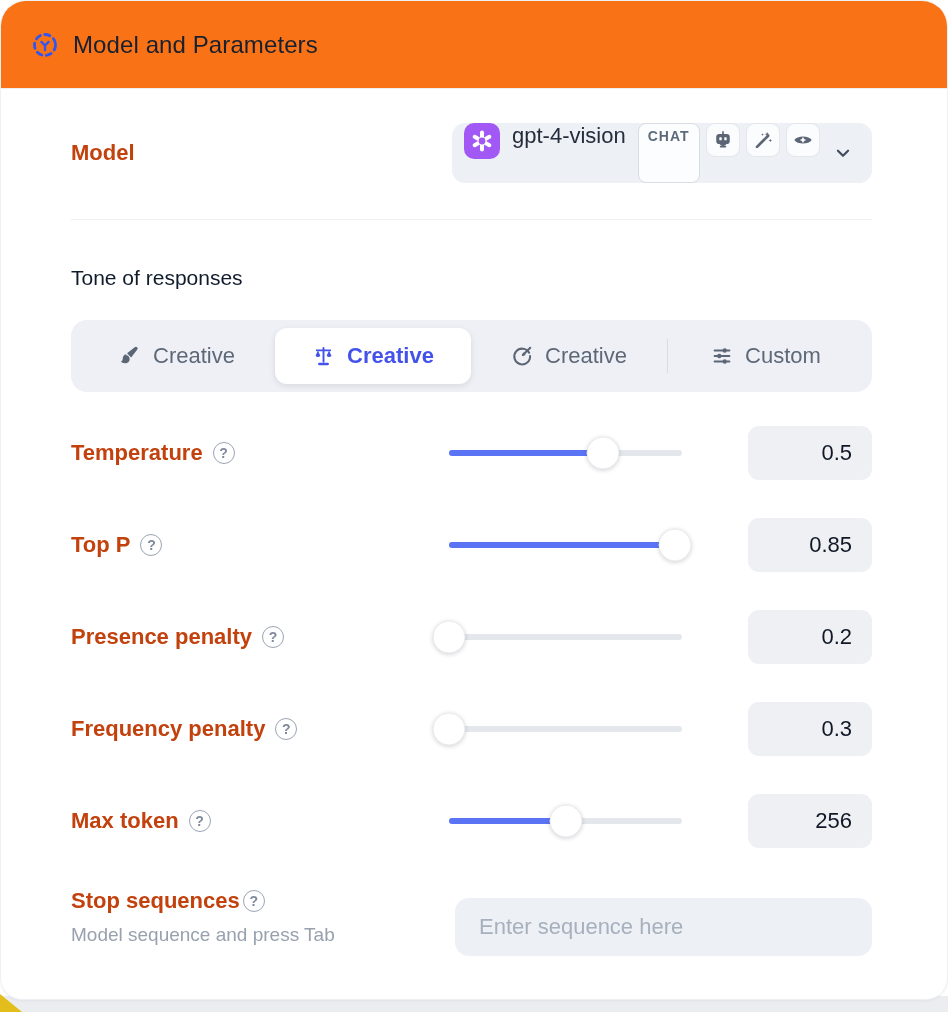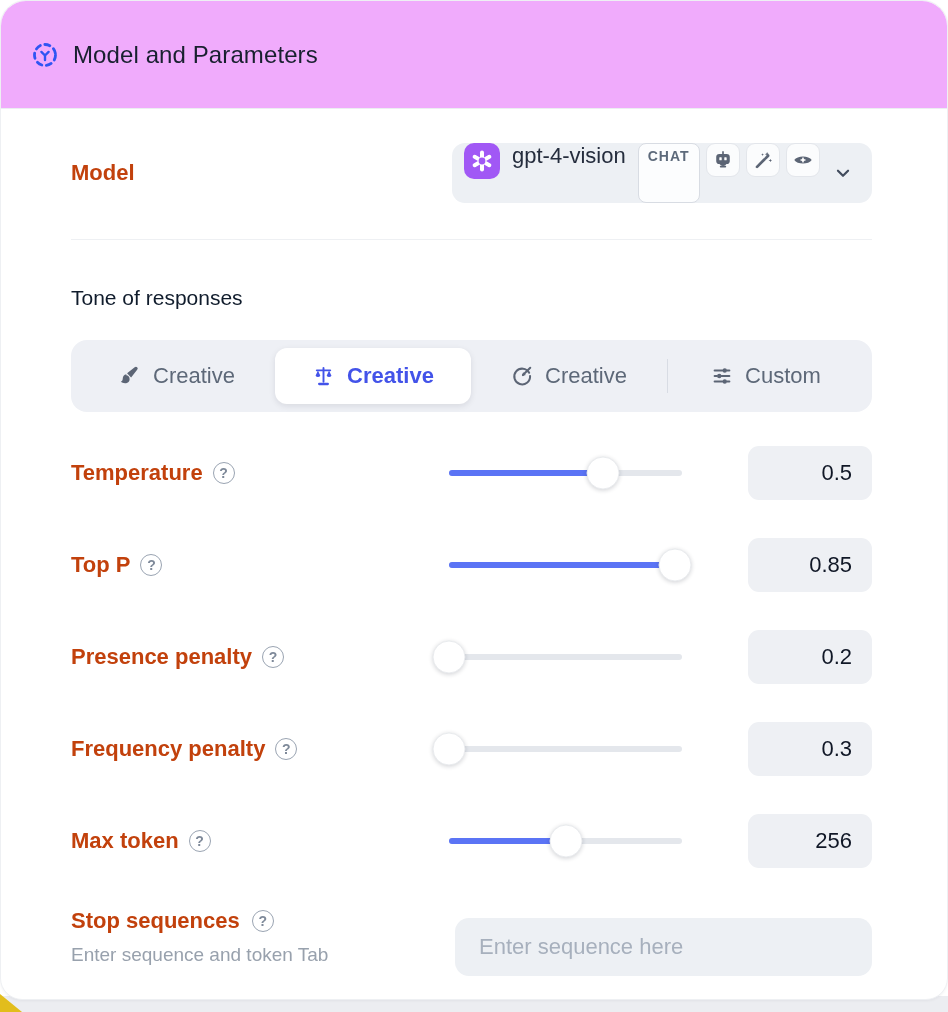--- a/index.html
+++ b/index.html
@@ -23,22 +23,22 @@
   
   .card {
     position: absolute; left: 0; top: 0; width: 948px; height: 1000px;
     background: #ffffff;
     border-radius: 26px 26px 22px 22px;
     border: 1px solid #eef0f3;
     box-shadow: 0 1px 3px rgba(16,24,40,0.05);
     overflow: hidden;
   }
   .card-header {
-    height: 108px;
-    background: #f0abfc;
+    height: 88px;
+    background: #f97316;
     border-bottom: 1px solid #eceef2;
     display: flex; align-items: center;
     padding: 0 30px;
   }
   .card-header .hicon { width: 28px; height: 28px; margin-right: 14px; display: flex; align-items: center; justify-content: center; }
   .card-title {
     font-size: 24px; color: #18202f; font-weight: 500; letter-spacing: 0.1px;
   }
   .content { padding: 0 75px 0 70px; }
 
@@ -135,21 +135,21 @@
   }
   .param-value {
     width: 124px; height: 54px; background: #eef0f4; border-radius: 11px;
     display: flex; align-items: center; justify-content: flex-end;
     padding-right: 20px; font-size: 22px; color: #101726; flex: none; margin-left: 36px;
   }
 
   
   .stop-row { display: flex; align-items: flex-start; margin-top: -4px; }
   .stop-left { flex: 1; padding-top: 6px; }
-  .stop-label-line { display: flex; align-items: center; gap: 12px; }
+  .stop-label-line { display: flex; align-items: center; gap: 3px; }
   .stop-helper { margin-top: 10px; font-size: 19px; color: #98a1ad; }
   .stop-input {
     width: 417px; height: 58px; background: #edf0f4; border: none;
     border-radius: 14px; padding: 0 24px; font-size: 22px; color: #3a4352;
     font-family: "Liberation Sans", sans-serif; outline: none; flex: none; margin-top: 16px;
   }
   .stop-input::placeholder { color: #a7b0bd; }
 
   svg { display: block; }
 </style>
@@ -344,20 +344,20 @@
         </div>
         <div class="param-value">256</div>
       </div>
 
       <div class="stop-row">
         <div class="stop-left">
           <div class="stop-label-line">
             <span class="field-label">Stop sequences</span>
             <span class="help-icon">?</span>
           </div>
-          <div class="stop-helper">Enter sequence and token Tab</div>
+          <div class="stop-helper">Model sequence and press Tab</div>
         </div>
         <input class="stop-input" type="text" placeholder="Enter sequence here" style="">
       </div>
 
     </div>
   </div>
 </div>
 
 </body></html>

